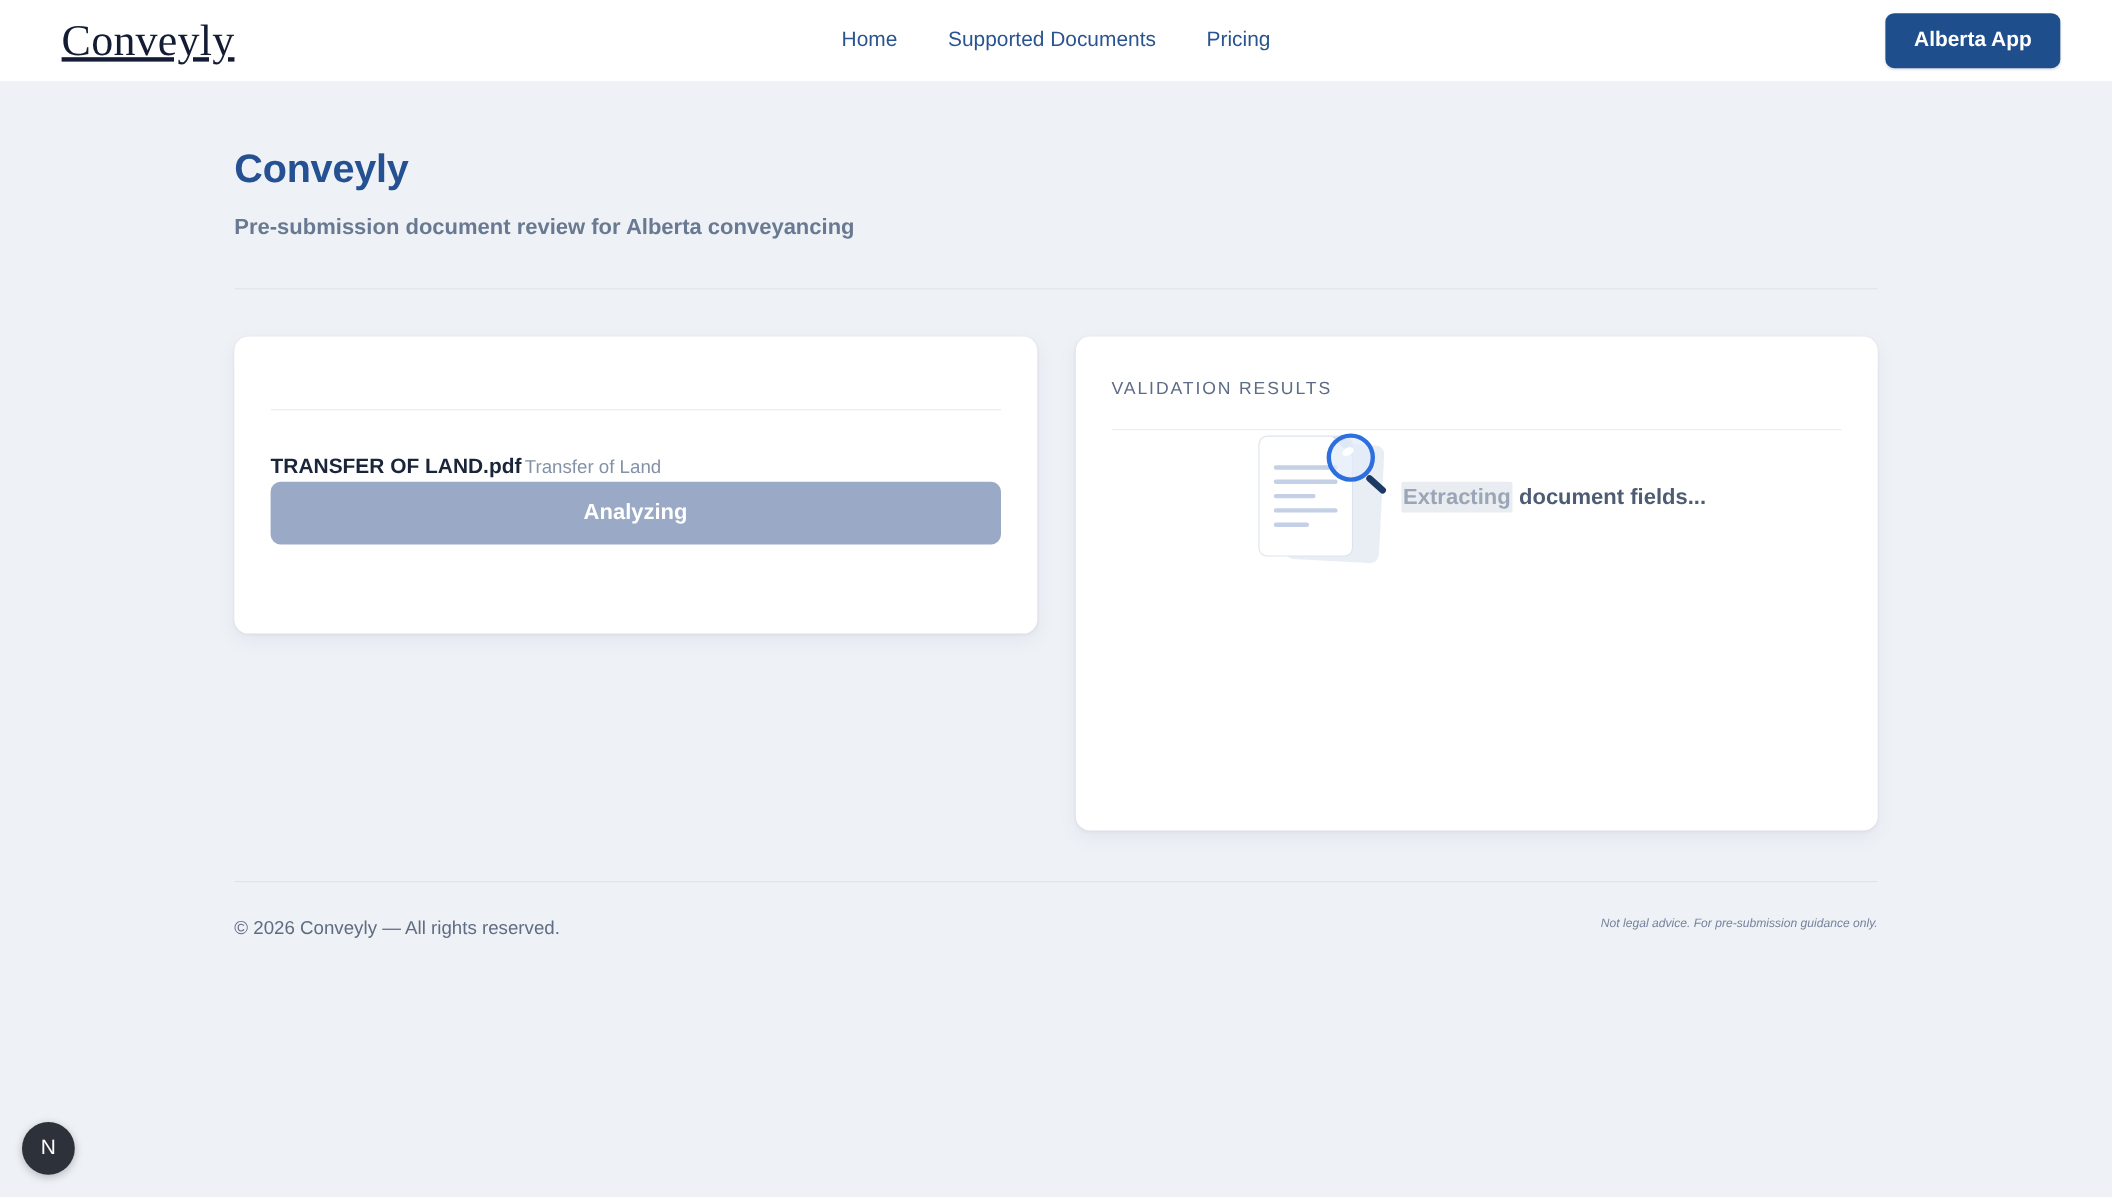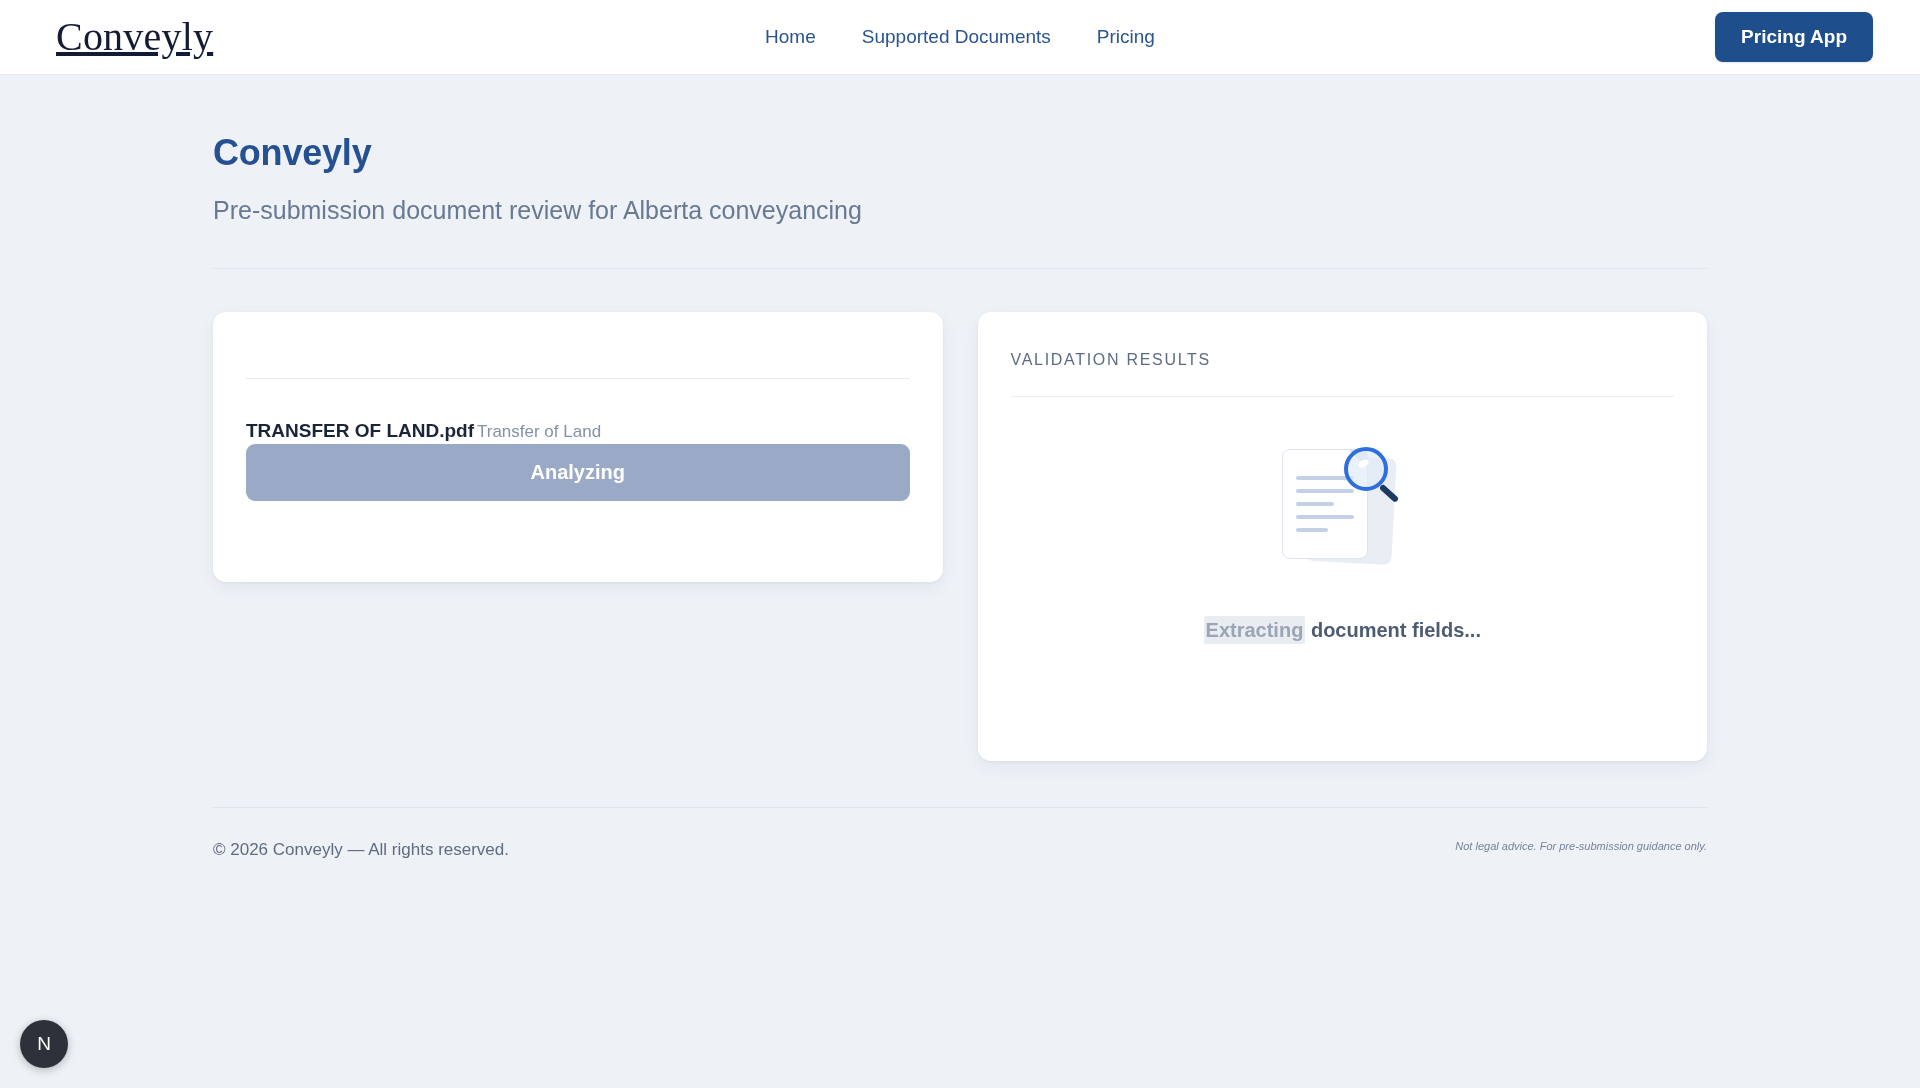--- a/index.html
+++ b/index.html
@@ -85,23 +85,23 @@
   .page-title {
     margin-top: 57px;
     font-size: 36px;
     font-weight: 700;
     color: #255192;
     letter-spacing: -0.2px;
   }
 
   .page-subtitle {
     margin-top: 22px;
-    font-size: 25px;
+    font-size: 20px;
     color: #697992;
-    font-weight: 400;
+    font-weight: 700;
   }
 
   .top-divider {
     margin-top: 43px;
     height: 1px;
     background: #dfe3ea;
     width: 100%;
   }
 
   
@@ -174,22 +174,20 @@
     cursor: default;
     display: flex;
     align-items: center;
     justify-content: center;
   }
 
   
   .results-body {
     flex: 1;
     display: flex;
-    flex-direction: column;
-    align-items: center;
     justify-content: center;
     padding-bottom: 40px;
   }
 
   .illustration {
     position: relative;
     width: 140px;
     height: 125px;
   }
 
@@ -356,21 +354,21 @@
 
 <nav class="navbar">
   <a class="brand" href="#">Conveyly</a>
 
   <div class="nav-links">
     <a class="nav-link" href="#">Home</a>
     <a class="nav-link" href="#">Supported Documents</a>
     <a class="nav-link" href="#">Pricing</a>
   </div>
 
-  <button class="launch-btn">Pricing App</button>
+  <button class="launch-btn">Alberta App</button>
 </nav>
 
 <main class="page">
 
   <h1 class="page-title">Conveyly</h1>
   <p class="page-subtitle">Pre-submission document review for Alberta conveyancing</p>
 
   <div class="top-divider"></div>
 
   <section class="cards">

